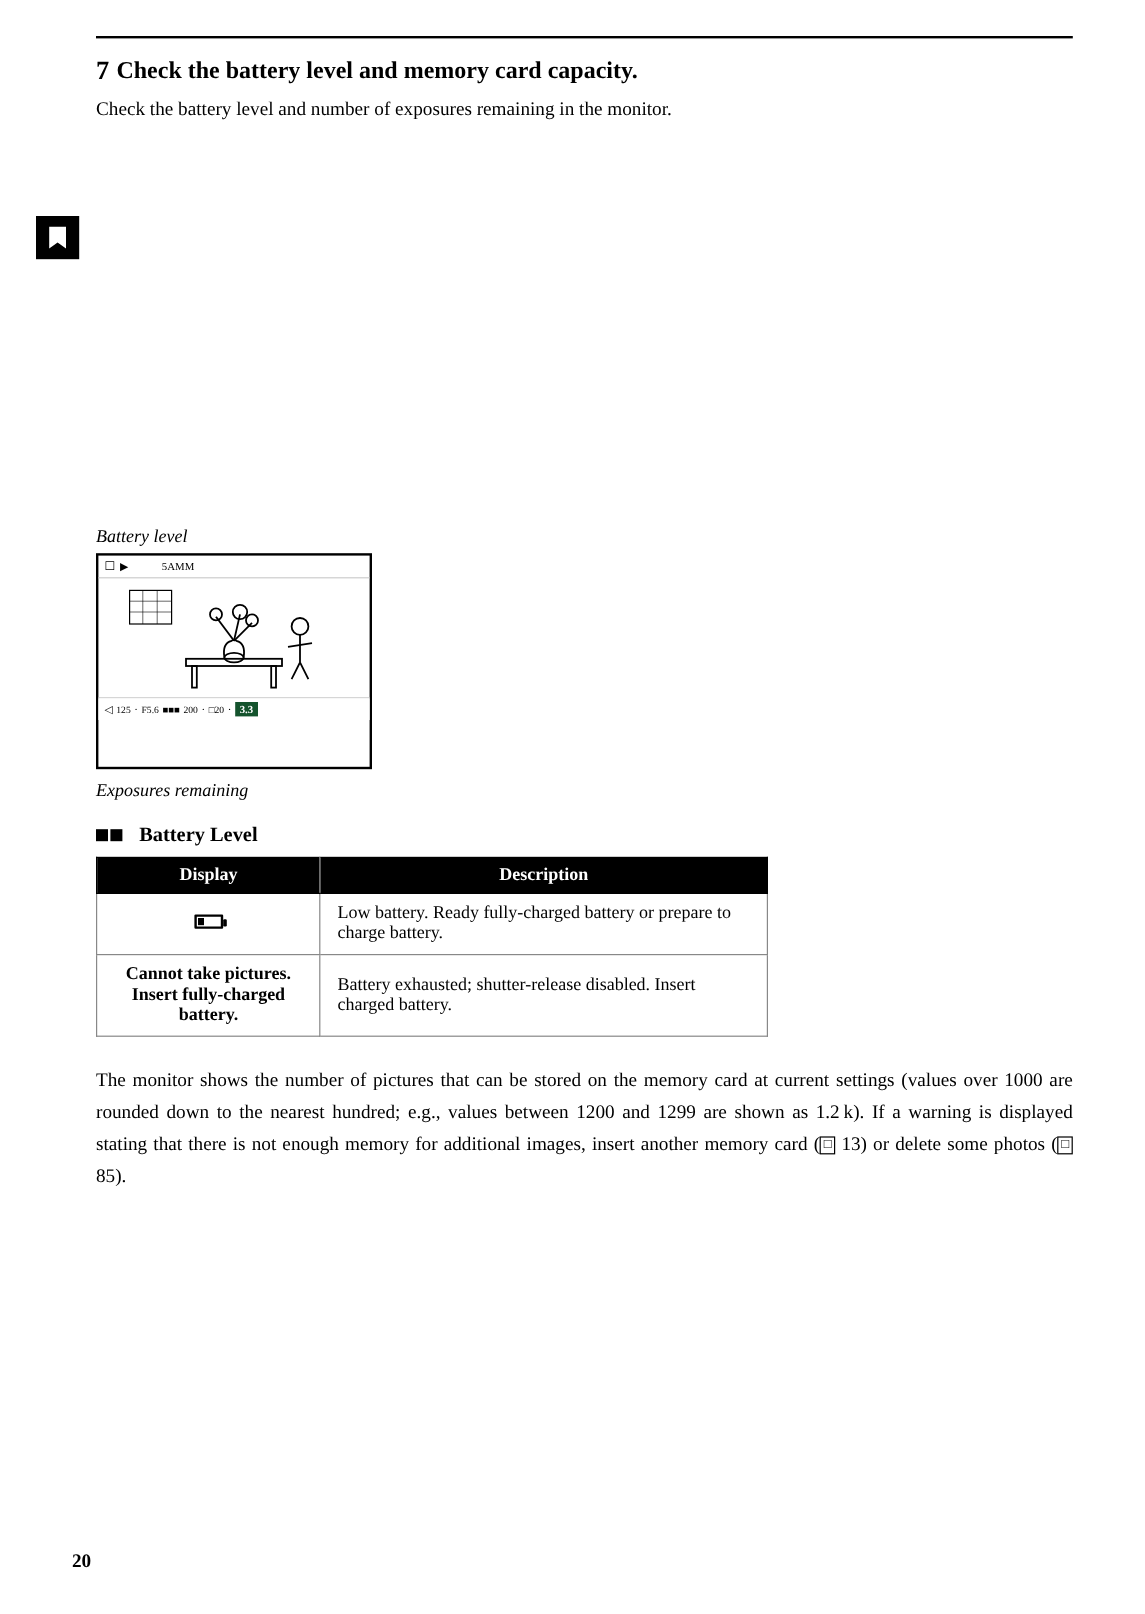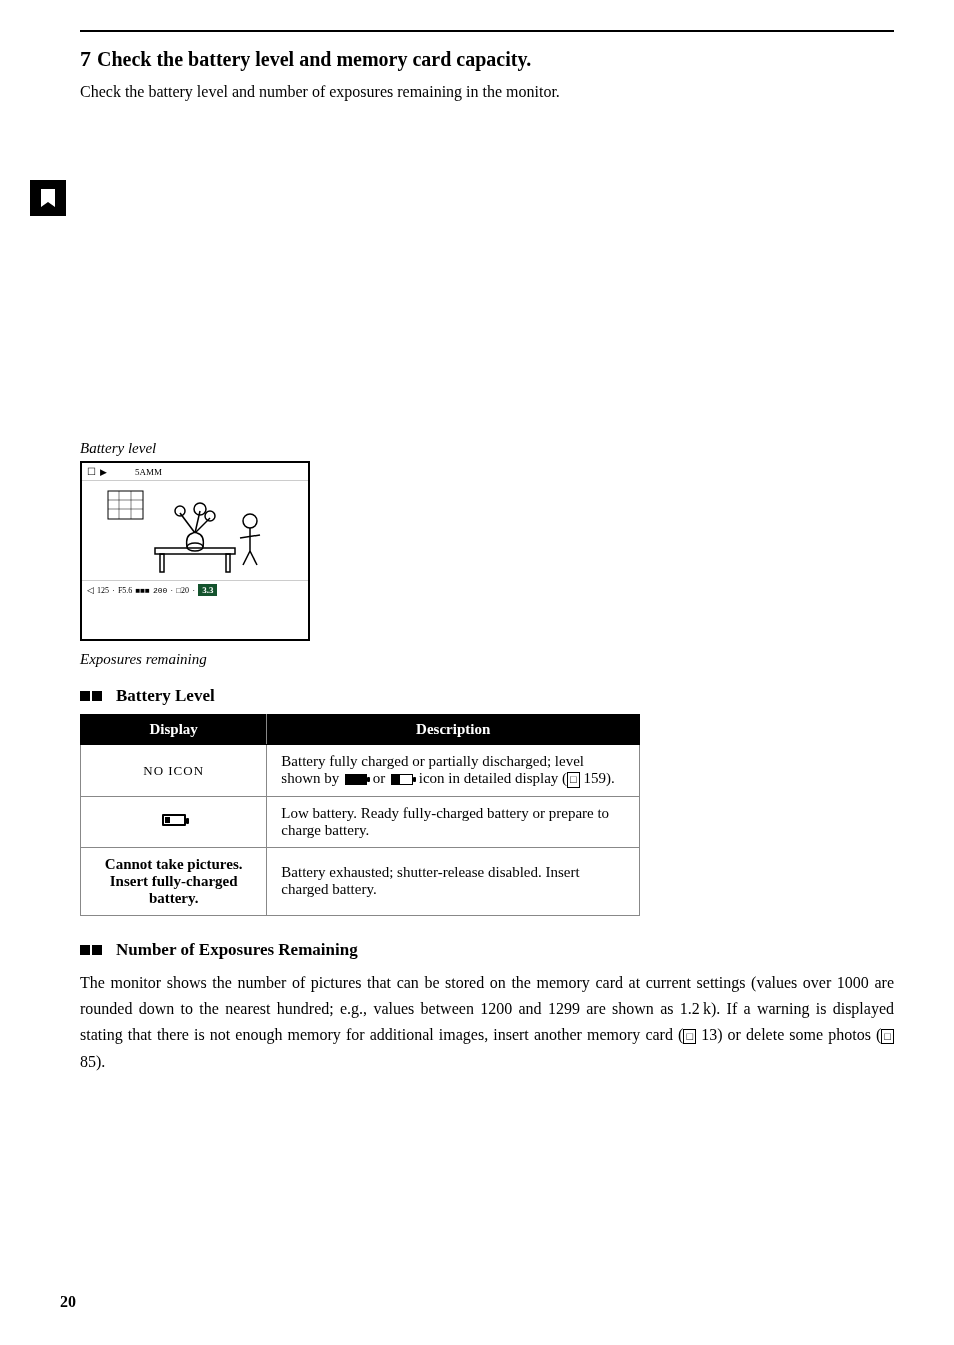--- a/index.html
+++ b/index.html
@@ -332,21 +332,21 @@
             <line x1="26" y1="8" x2="26" y2="36" stroke="#000" stroke-width="0.5"></line>
           </svg>
         </div>
 
         <div class="monitor-bottom-bar">
           <span>◁</span>
           <span style="font-size:8px;">125</span>
           <span>·</span>
           <span style="font-size:8px;">F5.6</span>
           <span style="font-size:8px;">■■■</span>
-          <span style="font-size:8px;font-family:Liberation Mono, monospace;">200</span>
+          <span style="font-size:8px;">200</span>
           <span>·</span>
           <span style="font-size:8px;">□20</span>
           <span>·</span>
           <span class="battery-highlight">3.3</span>
         </div>
       </div>
       <div class="exposures-label">Exposures remaining</div>
     </div>
   </div>
 
@@ -360,39 +360,20 @@
 
   <table class="battery-table">
     <thead>
       <tr>
         <th class="display-col">Display</th>
         <th class="desc-col">Description</th>
       </tr>
     </thead>
     <tbody>
 
-      <tr>
-        <td class="display-col">
-          <span class="no-icon-text">NO ICON</span>
-        </td>
-        <td class="desc-col">
-          Battery fully charged or partially discharged; level shown by 
-          
-          <span style="display:inline-block; position:relative; width:22px; height:11px; border:1.5px solid #000; vertical-align:middle; margin:0 2px;">
-            <span style="display:block;width:100%;height:100%;background:#000;"></span>
-            <span style="position:absolute;right:-4px;top:2px;width:3px;height:5px;background:#000;border-radius:1px;"></span>
-          </span>
-          or
-          <span style="display:inline-block; position:relative; width:22px; height:11px; border:1.5px solid #000; vertical-align:middle; margin:0 2px;">
-            <span style="display:block;width:40%;height:100%;background:#000;"></span>
-            <span style="position:absolute;right:-4px;top:2px;width:3px;height:5px;background:#000;border-radius:1px;"></span>
-          </span>
-          icon in detailed display (<span class="ref-box">□</span> 159).
-        </td>
-      </tr>
 
       <tr>
         <td class="display-col">
           
           <span class="icon-battery-low"></span>
         </td>
         <td class="desc-col">
           Low battery. Ready fully-charged battery or prepare to charge battery.
         </td>
       </tr>
@@ -402,27 +383,20 @@
           <span class="bold-text">Cannot take pictures.<br>Insert fully-charged<br>battery.</span>
         </td>
         <td class="desc-col">
           Battery exhausted; shutter-release disabled. Insert charged battery.
         </td>
       </tr>
     </tbody>
   </table>
 
   <div class="exposures-section">
-    <div class="section-header">
-      <span class="sq-icon">
-        <span class="sq"></span>
-        <span class="sq"></span>
-      </span>
-      <span class="section-title">Number of Exposures Remaining</span>
-    </div>
     <p class="body-text">
       The monitor shows the number of pictures that can be stored on the memory card at current settings (values over 1000 are rounded down to the nearest hundred; e.g., values between 1200 and 1299 are shown as 1.2 k).  If a warning is displayed stating that there is not enough memory for additional images, insert another memory card (<span class="ref-box">□</span> 13) or delete some photos (<span class="ref-box">□</span> 85).
     </p>
   </div>
 
   <div class="bookmark-icon">
     <svg width="22" height="22" viewBox="0 0 22 22">
       <path d="M4 2 h14 v18 l-7-5 -7 5 Z" fill="white"></path>
     </svg>
   </div>

